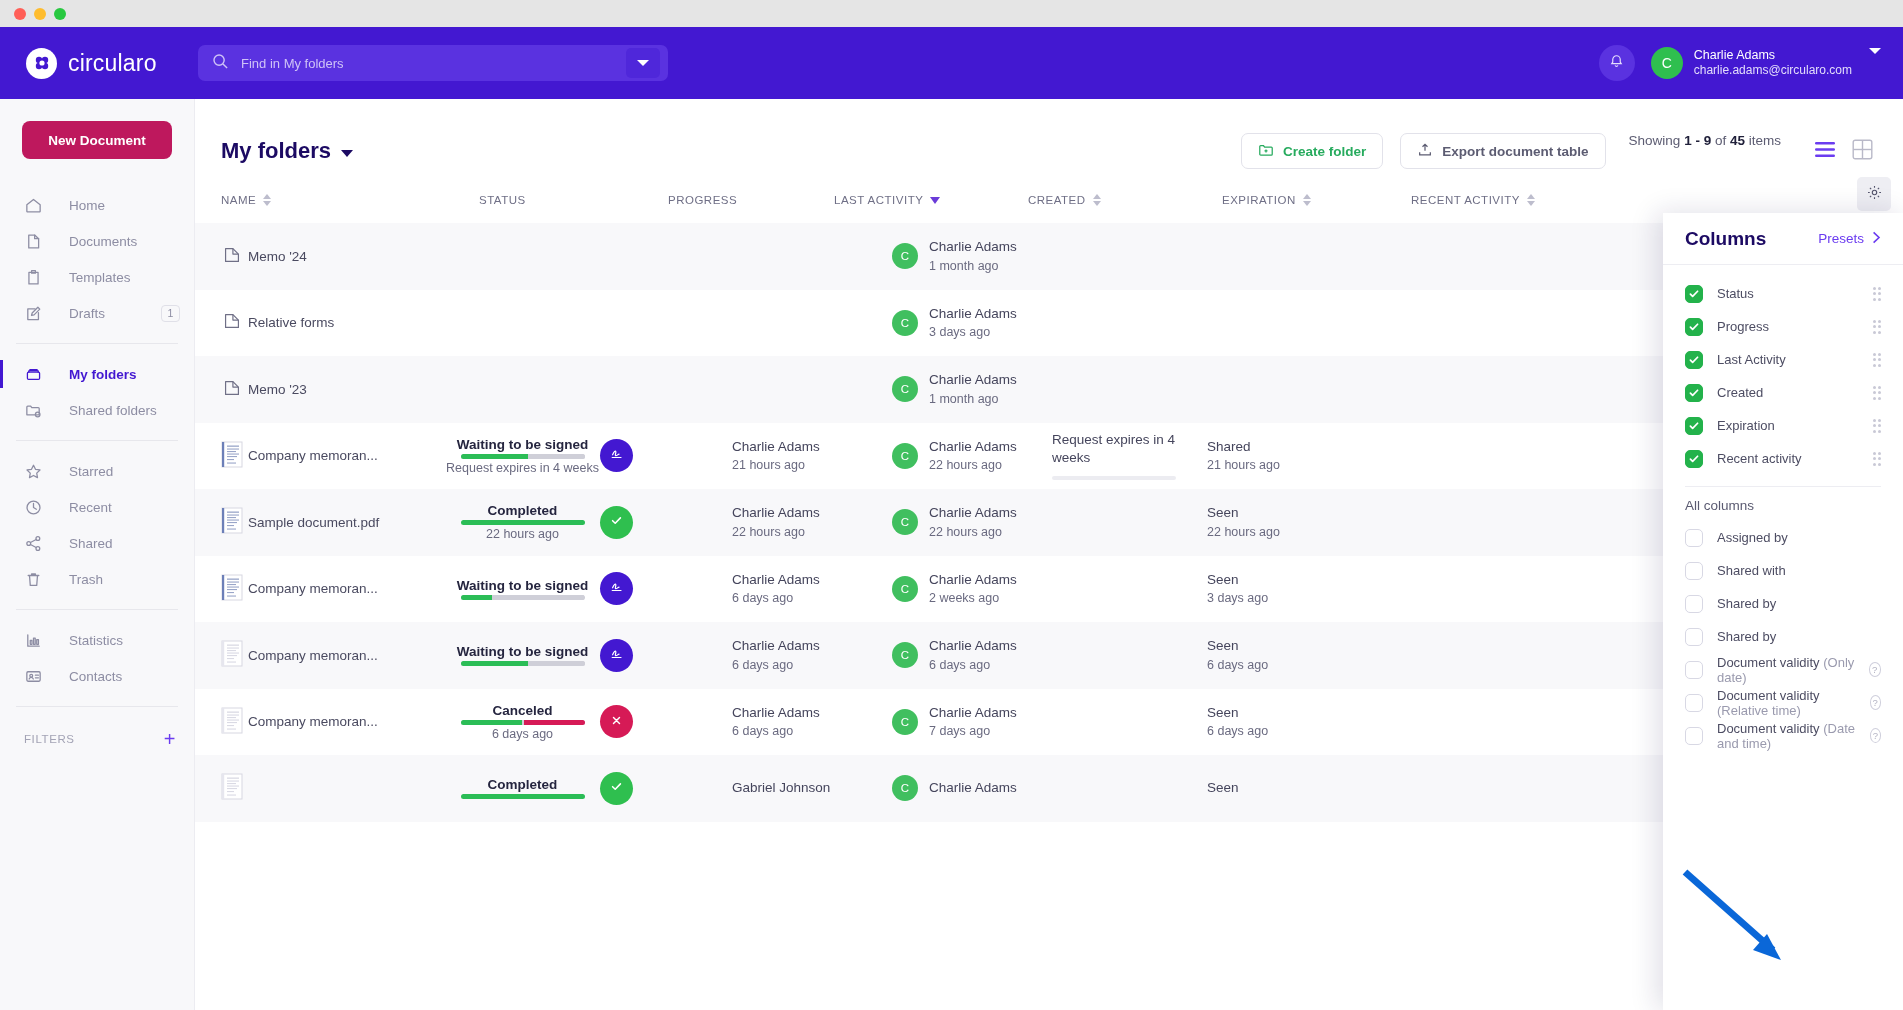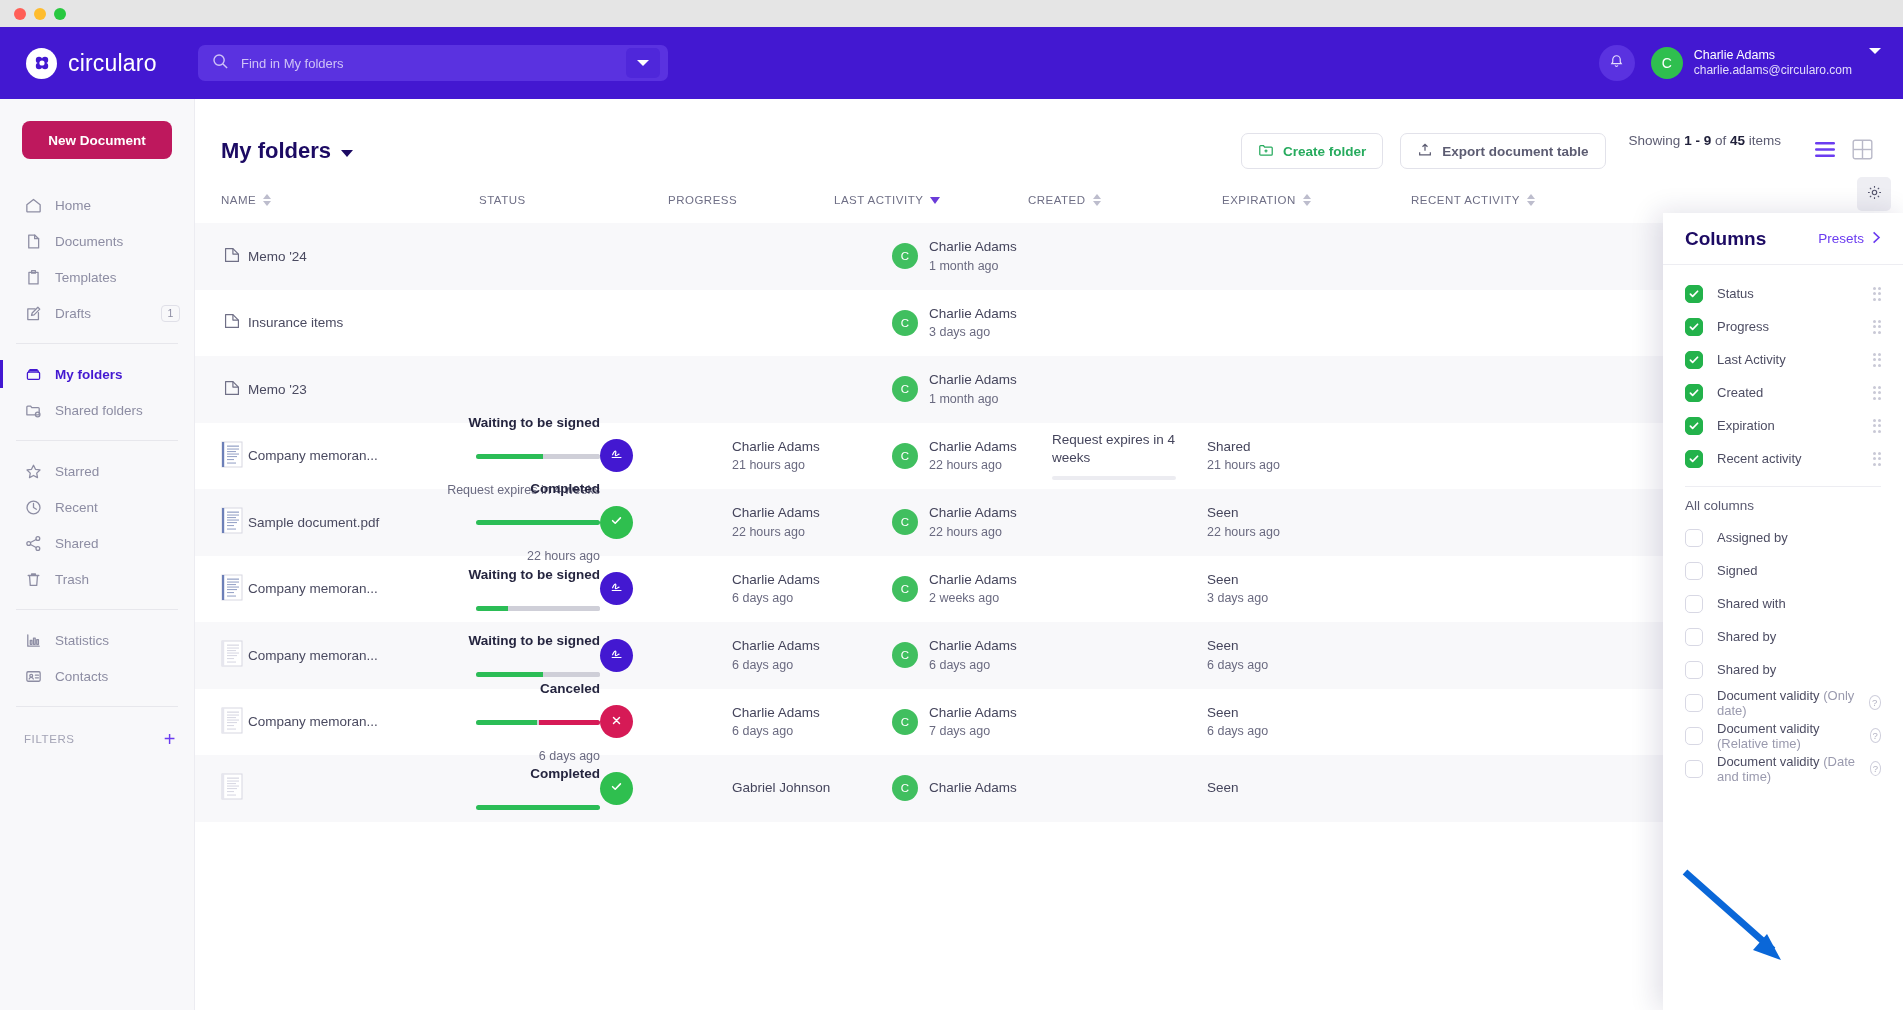--- a/index.html
+++ b/index.html
@@ -75,21 +75,21 @@
   }
   .new-doc-btn {
     margin: 0 22px 24px 22px; height: 38px; border-radius: 8px;
     background: #be185d; color: #fff; font-size: 13.5px; font-weight: bold;
     display: flex; align-items: center; justify-content: center; border: none; cursor: pointer;
     font-family: "Liberation Sans", sans-serif;
   }
   .nav-group { padding: 4px 0; }
   .nav-sep { height: 1px; background: #e7e7ec; margin: 8px 16px; }
   .nav-item {
-    height: 36px; display: flex; align-items: center; gap: 12px;
+    height: 36px; display: flex; align-items: center; gap: 26px;
     padding: 0 14px 0 24px; color: #8d8da3; font-size: 13.5px; position: relative; cursor: pointer;
   }
   .nav-item .nico { width: 19px; display: flex; align-items: center; justify-content: center; flex: none; }
   .nav-item.active { color: #4318d1; font-weight: bold; }
   .nav-item.active::before {
     content: ''; position: absolute; left: 0; top: 4px; bottom: 4px; width: 3px; background: #4318d1;
   }
   .nav-badge {
     margin-left: auto; min-width: 19px; height: 17px; border: 1px solid #e0e0e8; border-radius: 4px;
     font-size: 10.5px; color: #8d8da3; display: flex; align-items: center; justify-content: center; padding: 0 4px;
@@ -141,21 +141,21 @@
   .c-recent { width: 150px; }
 
   .trow { display: flex; align-items: center; height: 66.5px; padding: 0 26px; font-size: 13.5px; }
   .trow.alt { background: #f8f8fa; }
 
   .cell { display: flex; align-items: center; }
   .name-cell { gap: 5px; }
   .doc-name { color: #4a4a60; }
   .folder-ico, .file-ico { flex: none; }
 
-  .status-cell { flex-direction: column; align-items: flex-end; gap: 24px; }
+  .status-cell { flex-direction: column; align-items: center; gap: 2px; }
   .status-label { font-weight: bold; color: #25253f; font-size: 13.5px; }
   .status-sub { color: #6a6a80; font-size: 12.5px; }
   .pbar { width: 124px; height: 5px; border-radius: 3px; background: #cfcfd8; display: flex; gap: 2px; overflow: hidden; }
   .pseg { height: 100%; }
 
   .prog-cell { }
   .pill {
     width: 33px; height: 33px; border-radius: 50%;
     display: flex; align-items: center; justify-content: center; color: #fff; font-size: 15px;
   }
@@ -512,21 +512,21 @@
             </div>
      <div class="cell c-exp"></div>
      <div class="cell c-recent"></div>
           </div>
           <div class="trow">
             <div class="cell name-cell c-name">
         <span class="folder-ico"><svg width="22" height="22" viewBox="0 0 24 24" fill="none" stroke="#6f6f86" stroke-width="1.3" stroke-linejoin="round">
                   <path d="M5 5h8l6 6v8H5z"></path>
                   <path d="M13 5v6h6"></path>
                 </svg></span>
-        <span class="doc-name">Insurance items</span>
+        <span class="doc-name">Relative forms</span>
      </div>
      <div class="cell status-cell c-status"></div>
      <div class="cell prog-cell c-progress"></div>
      <div class="cell c-last"></div>
      <div class="cell c-created">
               <span class="avatar-sm">C</span>
        <span class="two-line">
                 <span class="tl-top">Charlie Adams</span>
        <span class="tl-bot">3 days ago</span>
               </span>
@@ -999,24 +999,20 @@
               </span>
             </div>
             <div class="cp-div"></div>
             <div class="cp-subhead">All columns</div>
             <div class="cp-row">
               <span class="cbx"></span>
      <span class="cp-label"><span>Assigned by</span></span>
             </div>
             <div class="cp-row">
               <span class="cbx"></span>
-     <span class="cp-label"><span>Signed</span></span>
-            </div>
-            <div class="cp-row">
-              <span class="cbx"></span>
      <span class="cp-label"><span>Shared with</span></span>
             </div>
             <div class="cp-row">
               <span class="cbx"></span>
      <span class="cp-label"><span>Shared by</span></span>
             </div>
             <div class="cp-row">
               <span class="cbx"></span>
      <span class="cp-label"><span>Shared by</span></span>
             </div>

